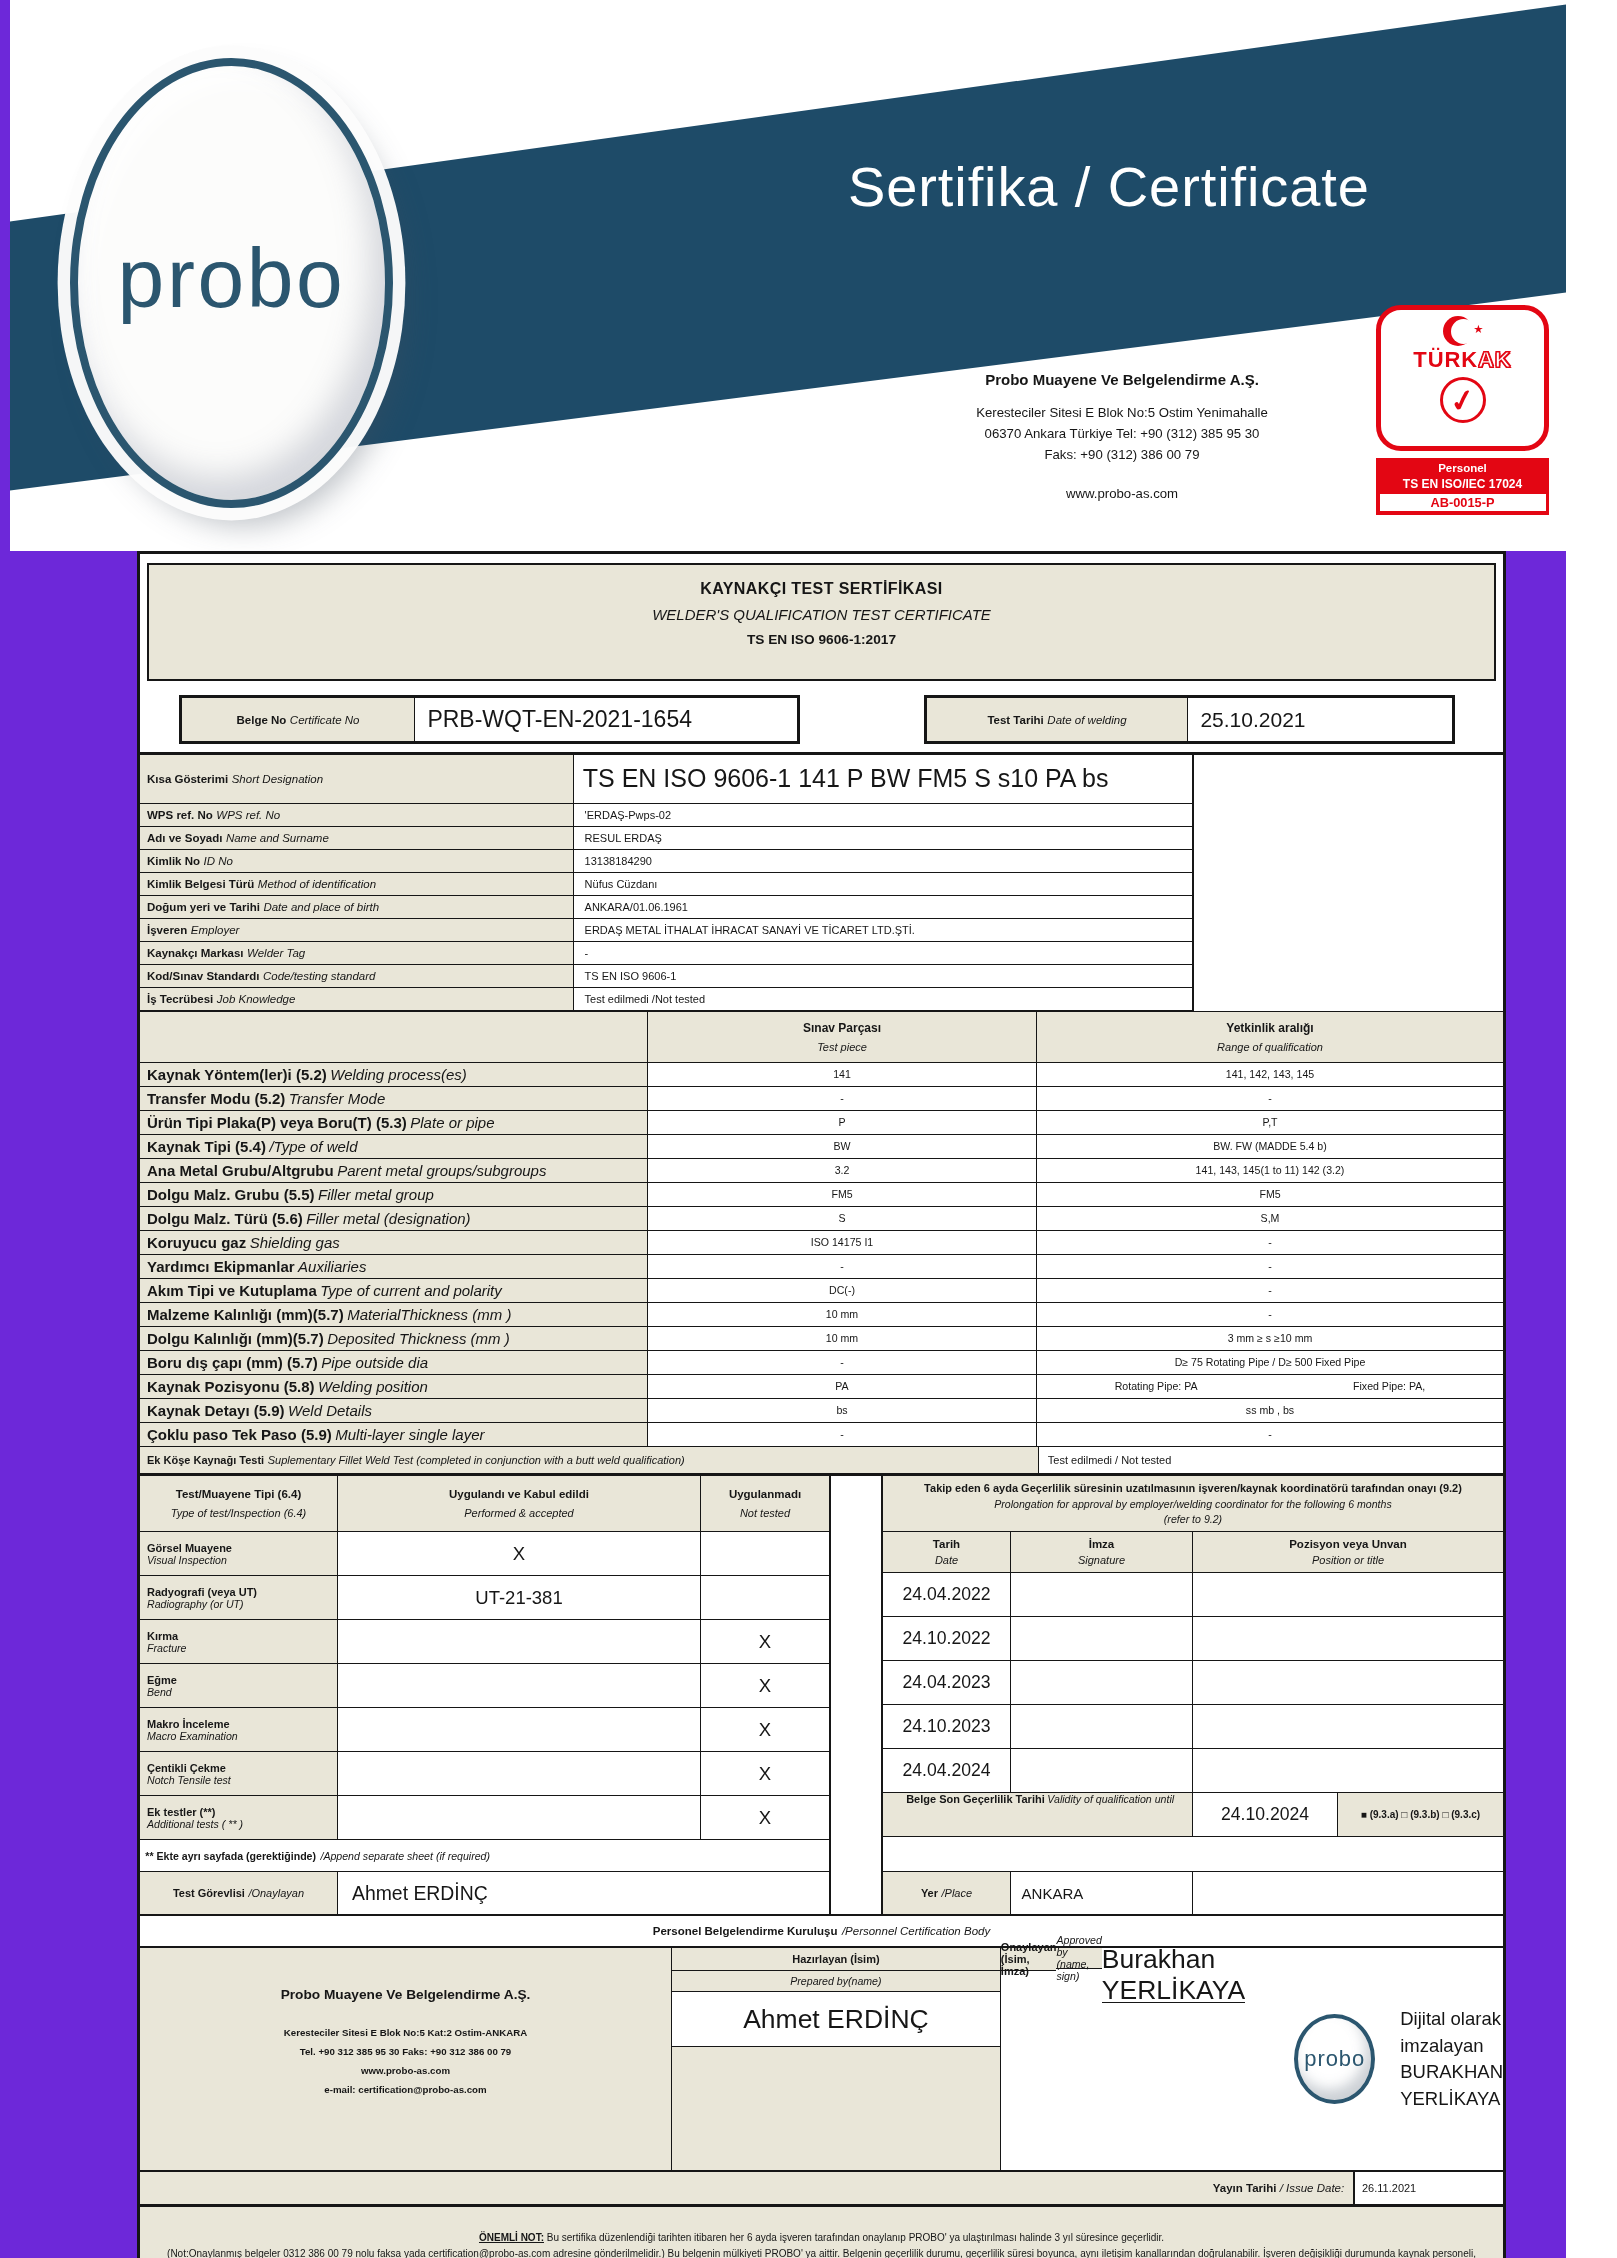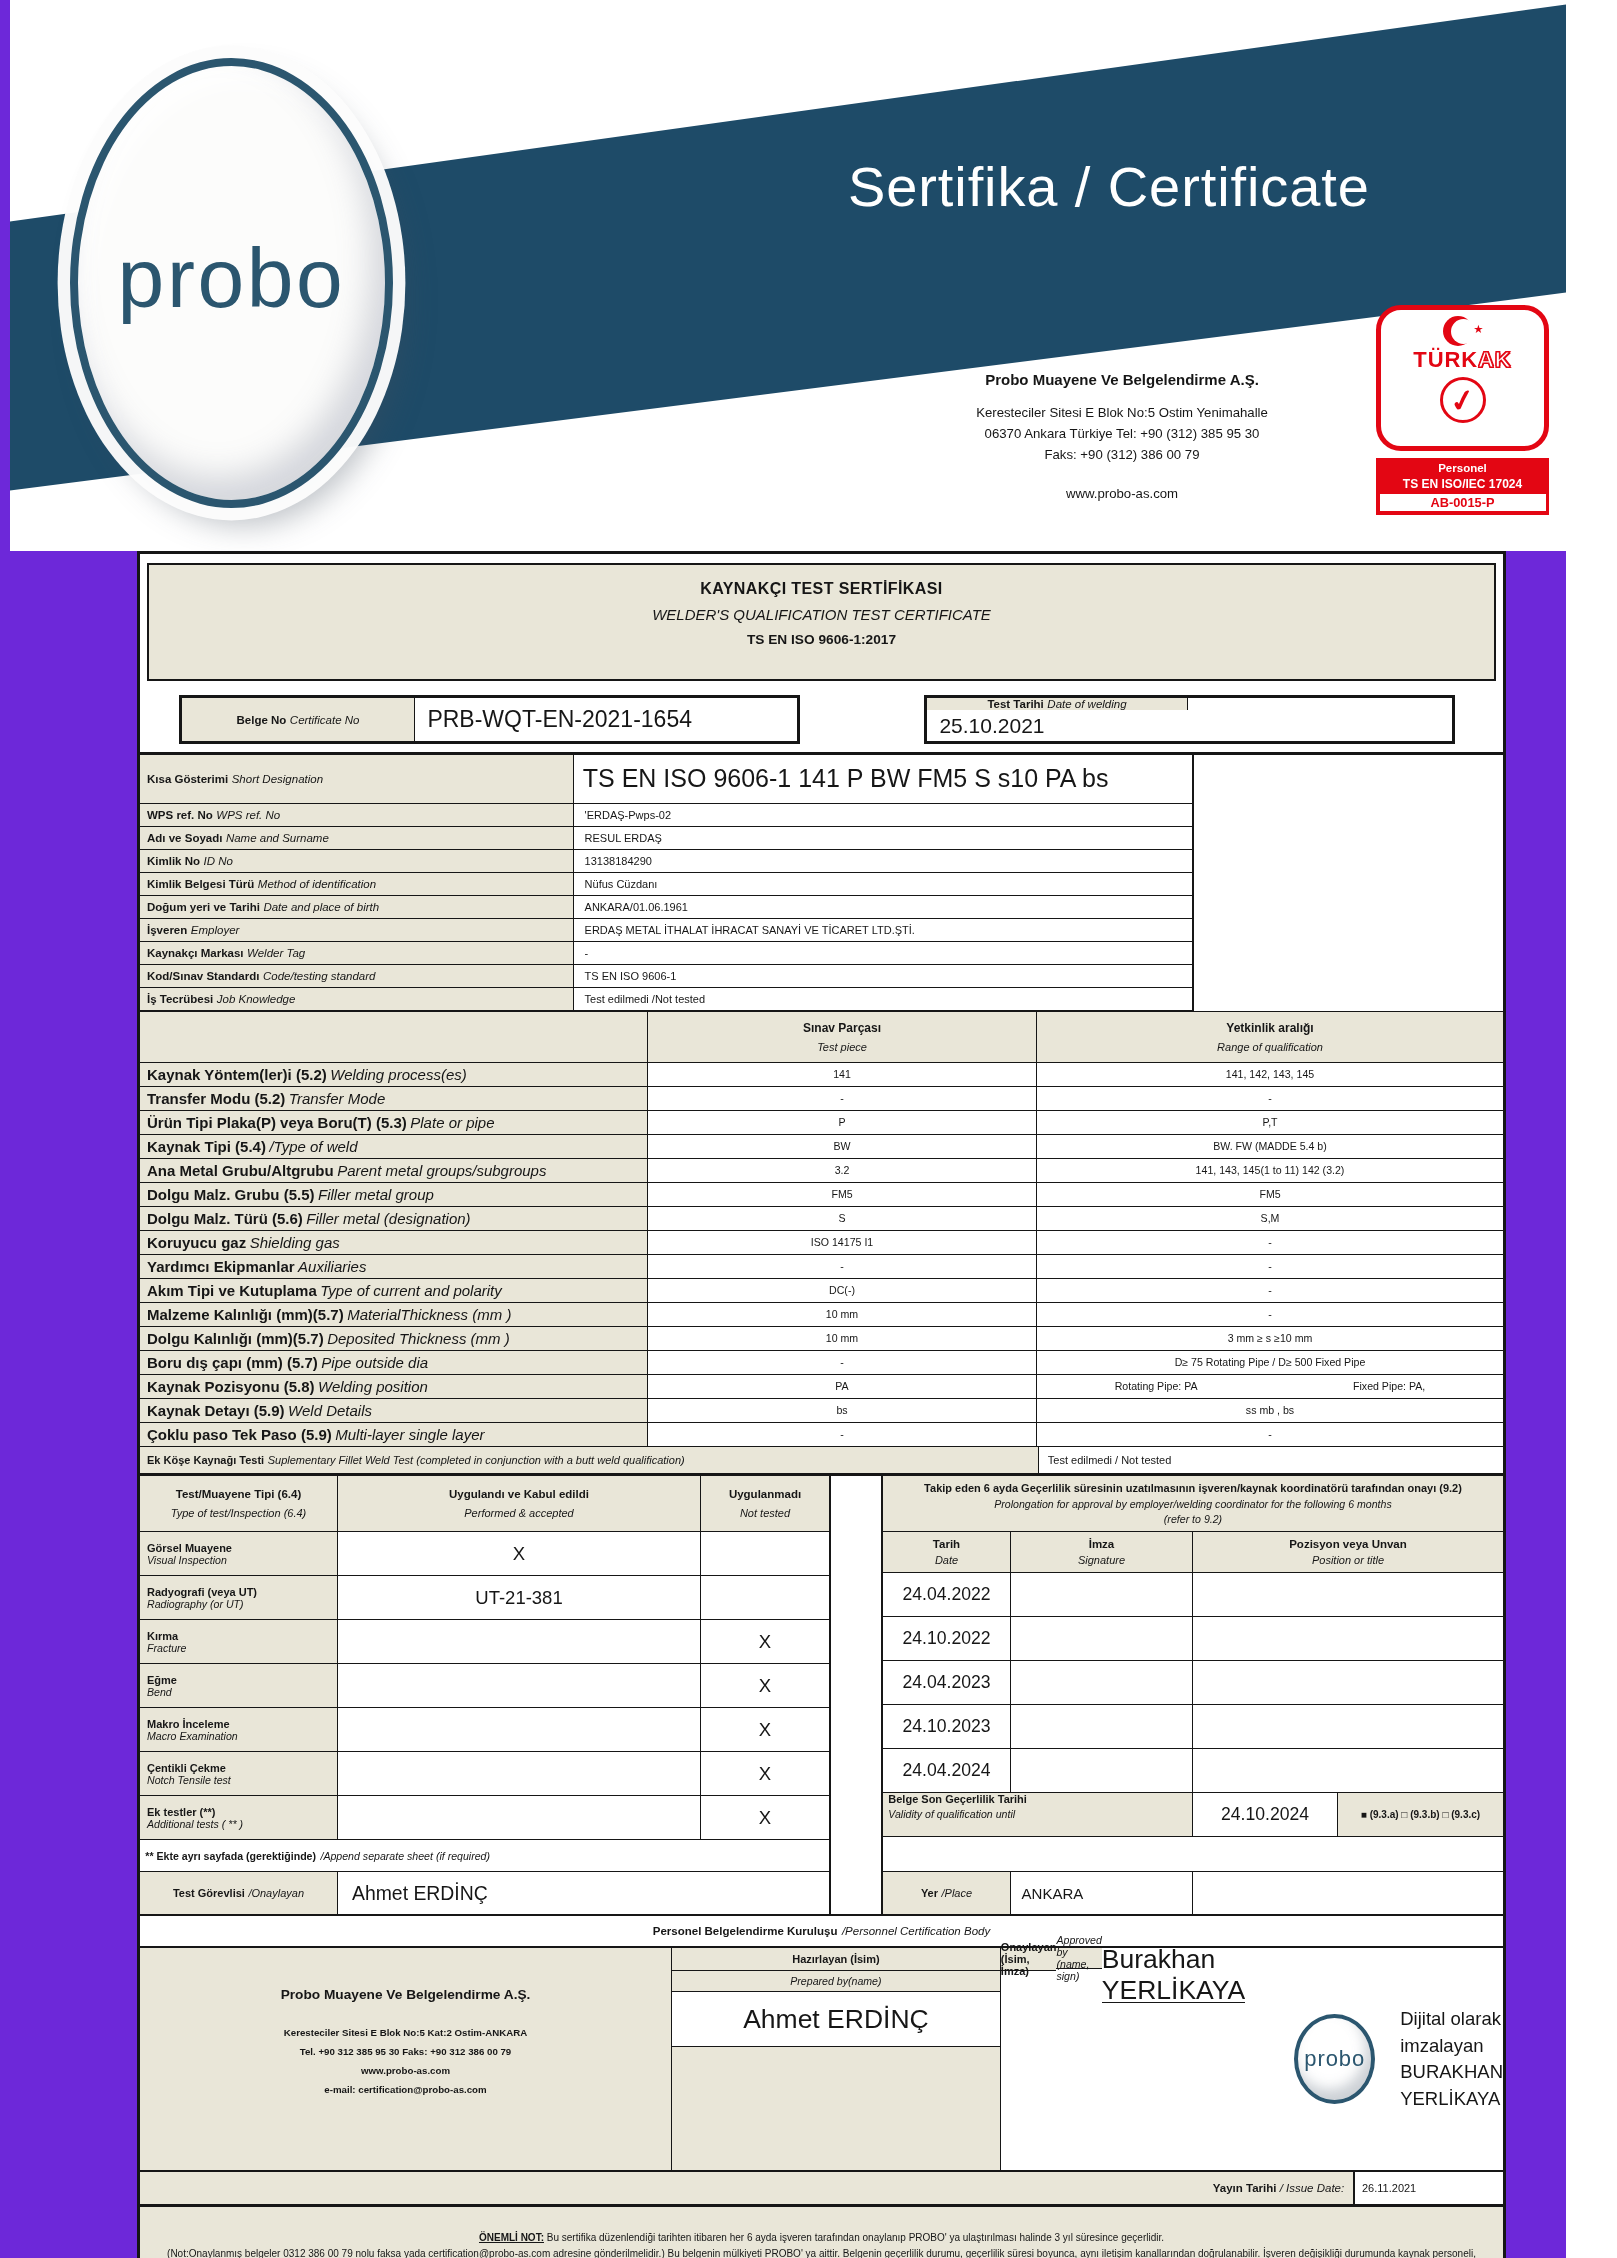--- a/index.html
+++ b/index.html
@@ -54,21 +54,21 @@
 
   .title-block { margin:8.8px 7px 7px; border:2.6px solid #161616; height:118px; background:var(--beige,#e9e6d8);
                  text-align:center; padding-top:15px; }
   .tb1 { font-size:16px; font-weight:bold; letter-spacing:0.4px; }
   .tb2 { font-size:15px; font-style:italic; margin-top:8px; }
   .tb3 { font-size:13.7px; font-weight:bold; margin-top:9.7px; }
 
   .belge-row { height:67px; border-bottom:3.5px solid #161616; display:flex; align-items:center; background:#fff; }
   .sp-a { width:39px; } .sp-b { width:124px; }
   .id-box { height:49px; border:3.5px solid #161616; display:flex; background:#fff; }
-  .id-box-1 { width:621px; } .id-box-2 { width:531px;flex-direction:column; }
+  .id-box-1 { width:621px; } .id-box-2 { width:531px; }
   .id-lbl { background:var(--beige,#e9e6d8); border-right:1.8px solid #161616; display:flex; align-items:center;
             justify-content:center; font-size:11.5px; gap:3.5px; }
   .id-box-1 .id-lbl { width:233px; } .id-box-2 .id-lbl { width:261px; }
   .id-val { flex:1; display:flex; align-items:center; padding-left:12.4px; font-size:23px; }
   .id-box-2 .id-val { font-size:21px; }
 
   
   .personal { display:flex; }
   .p-rows { width:1052px; }
   .p-photo { flex:1; border-left:2.6px solid #161616; background:#fff; }
@@ -130,21 +130,21 @@
   .rs b { font-size:11.5px; } .rs i { font-size:11px; }
   .rs-date { width:128px; border-right:1.8px solid #161616; }
   .rs-imza { width:182px; border-right:1.8px solid #161616; }
   .rs-pos { flex:1; }
   .r-row { display:flex; height:44px; border-bottom:1.8px solid #161616; background:#fff; }
   .rd { width:128px; border-right:1.8px solid #161616; display:flex; align-items:center; justify-content:center; font-size:17.6px; }
   .ri { width:182px; border-right:1.8px solid #161616; }
   .rp { flex:1; }
   .r-validity { display:flex; height:44px; border-bottom:1.8px solid #161616; }
   .rv-lbl { width:310px; background:var(--beige,#e9e6d8); border-right:1.8px solid #161616; display:flex;
-            flex-direction:column; justify-content:flex-start; padding-left:5.3px; gap:2.6px; }
+            flex-direction:row; justify-content:center; padding-left:5.3px; gap:2.6px; }
   .rv-lbl .bl { font-size:11px; font-weight:bold; } .rv-lbl .il { font-size:10.6px; font-style:italic; }
   .rv-val { width:145px; border-right:1.8px solid #161616; background:#fff; display:flex; align-items:center;
             justify-content:center; font-size:17.6px; }
   .rv-checks { flex:1; background:var(--beige,#e9e6d8); display:flex; align-items:center; justify-content:center;
                font-size:10px; font-weight:bold; white-space:nowrap; }
   .r-empty { height:35px; border-bottom:1.8px solid #161616; background:#fff; }
   .r-place { display:flex; height:42px; background:#fff; }
   .rp-lbl { width:128px; background:var(--beige,#e9e6d8); border-right:1.8px solid #161616; display:flex;
             align-items:center; justify-content:center; gap:3.5px; font-size:11px; }
   .rp-val { width:182px; border-right:1.8px solid #161616; display:flex; align-items:center; padding-left:10.6px; font-size:15px; }

